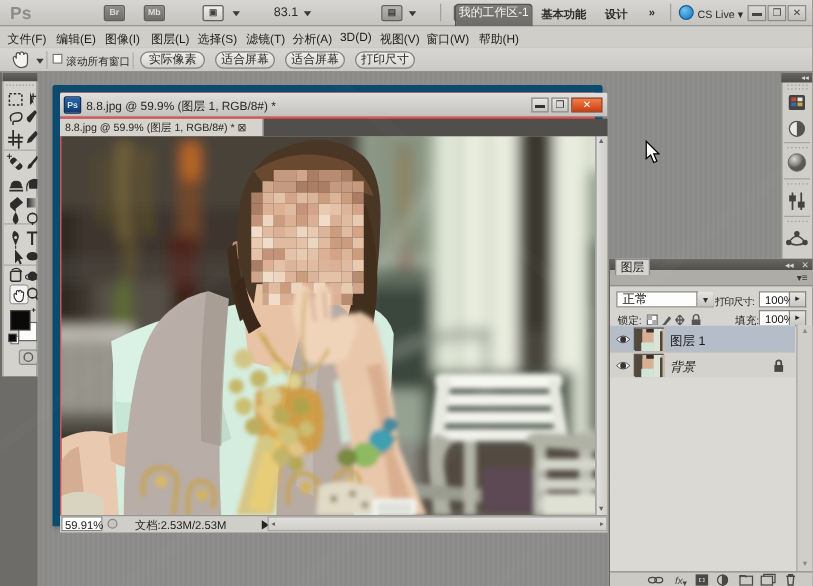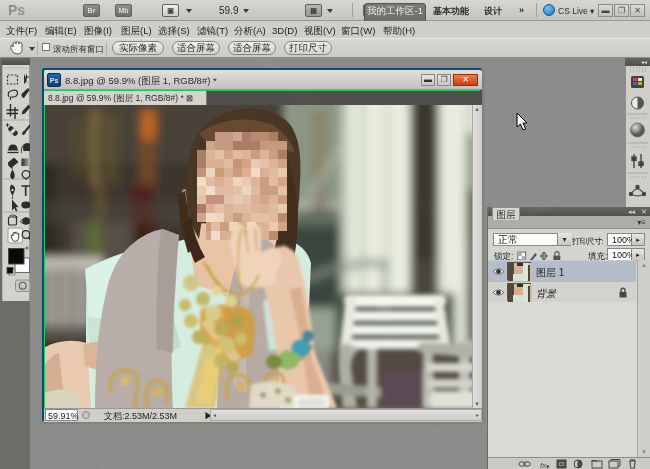--- a/index.html
+++ b/index.html
@@ -29,21 +29,21 @@
 #toolbar{left:2px;top:58px;width:28px;height:243px;background:#d4d2cd;border-right:1px solid #98968f;border-left:1px solid #b5b3ae}
 #toolhead{left:2px;top:58px;width:28px;height:7px;background:linear-gradient(#686663,#504e4b)}
 #leftdark{left:0;top:58px;width:2px;height:411px;background:#6e6c69}
 #belowtool{left:0;top:301px;width:30px;height:168px;background:#6e6c69}
 
 #wsp{left:30px;top:58px;width:595px;height:411px;background:#8c8c8a;background-image:repeating-linear-gradient(90deg,rgba(255,255,255,0.02) 0 1px,rgba(0,0,0,0.015) 2px 4px)}
 
 #rstrip{left:625px;top:58px;width:25px;height:149px;background:#d0cec9;border-left:1px solid #8f8d8a}
 #rstriphead{left:625px;top:58px;width:25px;height:8px;background:linear-gradient(#686663,#504e4b)}
 
-#docwin{left:42px;top:68px;width:440px;height:353px;background:#22c55e;border:2px solid #0c4a6e;border-radius:2px 2px 0 0;box-shadow:1px 2px 3px rgba(0,0,0,.15)}
+#docwin{left:42px;top:68px;width:440px;height:353px;background:#ef4444;border:6px solid #0c4a6e;border-radius:2px 2px 0 0;box-shadow:1px 2px 3px rgba(0,0,0,.15)}
 #doctitle{left:0;top:0;width:438px;height:20px;background:linear-gradient(#e2e0dd,#c4c2bf);border-bottom:1px solid #9a9894;border-radius:2px 2px 0 0}
 #docico{left:3px;top:3px;width:14px;height:14px;background:linear-gradient(#2b65a8,#123a6e);border:1px solid #0e2e58;border-radius:2px;color:#cfe0f2;font-size:7px;font-weight:bold;text-align:center;line-height:13px}
 #doctxt{left:21px;top:5px;font-size:9.5px;color:#2a2826}
 .dwb{top:4px;width:14px;height:12px;background:linear-gradient(#e8e6e3,#c8c6c3);border:1px solid #8a8885;text-align:center;color:#333;font-size:8px;line-height:10px}
 #dwclose{background:linear-gradient(#f08048,#cc3d12);border:1px solid #90300e;color:#fff}
 #tabbar{left:0;top:21px;width:438px;height:14px;background:#514f4c}
 .dtab{top:21px;height:14px;font-size:8.5px;line-height:14px;padding:0 4px;position:absolute}
 #tab1{left:0;width:163px;background:#d5d3ce;color:#2a2826;border-right:1px solid #7a7875}
 #tab2{left:164px;width:135px;background:#8f8d89;color:#2e2c2a;border-right:1px solid #6a6865}
 
@@ -70,21 +70,21 @@
 
 #cursor{left:516px;top:112px}
 </style></head>
 <body>
 <div class="abs" id="appbar"></div>
 <div class="abs" id="pslogo">Ps</div>
 <div class="abs tbico" style="left:83px">Br</div>
 <div class="abs tbico" style="left:115px">Mb</div>
 <div class="abs tbico" style="left:162px;background:linear-gradient(#f0efec,#cfcdca);color:#444">▣</div>
 <div class="abs darr" style="left:186px"></div>
-<div class="abs" id="zoomtxt">59.9</div>
+<div class="abs" id="zoomtxt">83.1</div>
 <div class="abs darr" style="left:243px"></div>
 <div class="abs tbico" style="left:305px;background:linear-gradient(#b8b6b3,#989693);color:#333">▤</div>
 <div class="abs darr" style="left:327px"></div>
 <div class="abs tbico" style="left:363px;background:linear-gradient(#b8b6b3,#989693);color:#333">◫</div>
 <div class="abs darr" style="left:385px"></div>
 <div class="abs vsep" style="left:352px"></div>
 <div class="abs" id="wsbtn">我的工作区-1</div>
 <div class="abs wstxt" style="left:433px">基本功能</div>
 <div class="abs wstxt" style="left:484px">设计</div>
 <div class="abs wstxt" style="left:519px">»</div>

